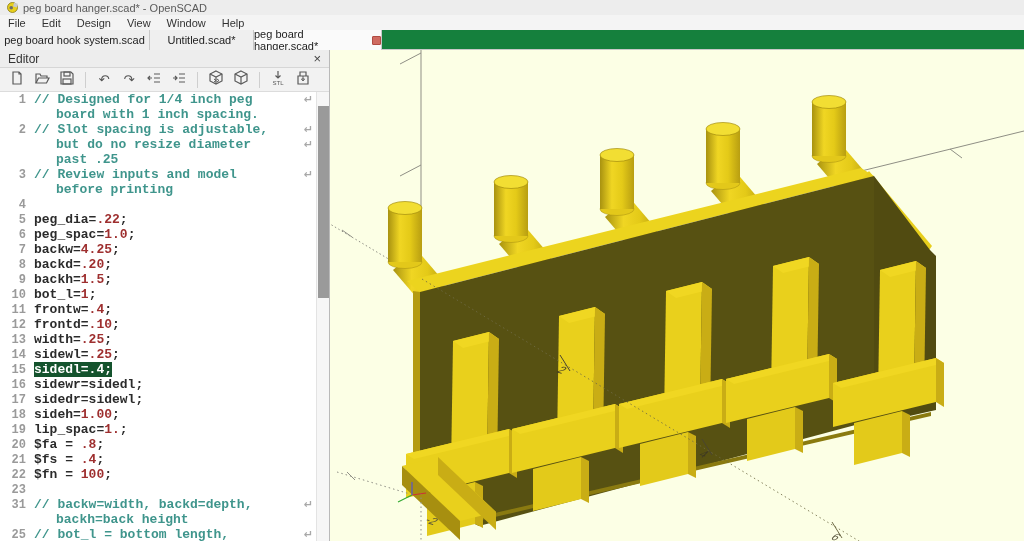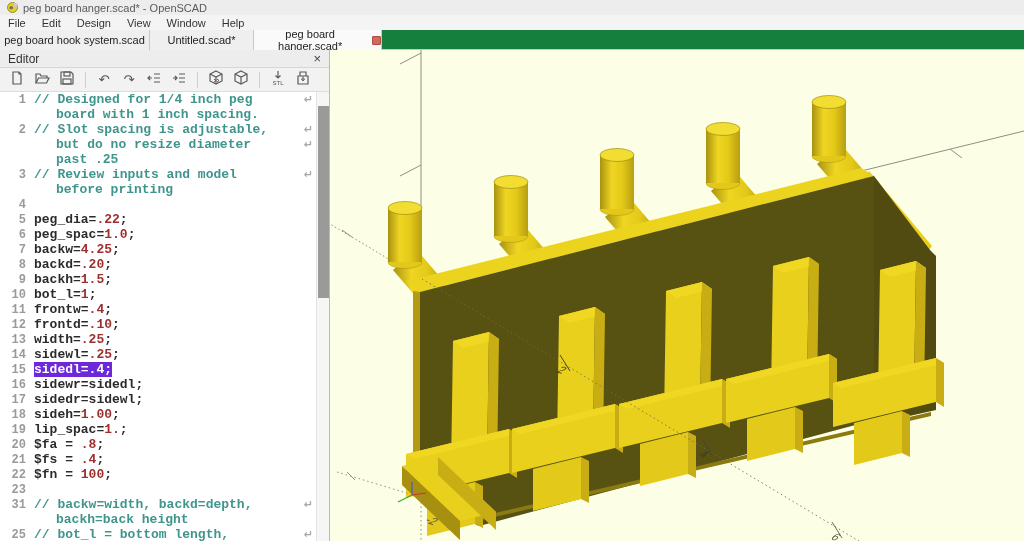--- a/index.html
+++ b/index.html
@@ -37,21 +37,21 @@
   .code{position:absolute;left:0;top:42px;width:317px;height:449px;background:#fff;
     font-family:"Liberation Mono","DejaVu Sans Mono",monospace;font-size:13px;overflow:hidden;}
   .row{position:relative;height:15px;line-height:15px;white-space:pre;font-weight:bold;}
   .ln{display:inline-block;width:26px;text-align:right;color:#9a9a9a;font-size:12px;
       margin-right:8px;}
   .txt{color:#2b2b2b;}
   .txt.indent{padding-left:22px;}
   .com{color:#3f958c;}
   .id{color:#2b2b2b;text-align:center;}
   .num{color:#9e2f2f;}
-  .sel{background:#6d28d9;color:#fff;}
+  .sel{background:#14532d;color:#fff;}
   .wrap-arrow{position:absolute;right:4px;top:0;color:#a8a8a8;font-size:11px;
     font-family:"DejaVu Sans",sans-serif;}
   .scrollbar{position:absolute;right:0;top:42px;width:13px;height:449px;background:#f6f6f6;
     border-left:1px solid #e3e3e3;}
   .thumb{position:absolute;left:1px;top:14px;width:11px;height:192px;background:#9a9a9a;}
   
   .viewport{position:absolute;left:330px;top:50px;width:694px;height:491px;background:#fcffe5;}
 </style>
 </head>
 <body>
@@ -76,21 +76,21 @@
       <span class="menu-item">Help</span>
     </div>
 
   <div class="tabbar">
       <div class="tab" style="width: 150px;">
         <span>peg board hook system.scad</span>
       </div>
       <div class="tab" style="width: 104px;">
         <span>Untitled.scad*</span>
       </div>
-      <div class="tab active" style="width: 128px; text-align: center;">
+      <div class="tab active" style="width: 128px;">
         <span>peg board hanger.scad*</span>
         <span class="tab-close"></span>
       </div>
     </div>
 
   <div class="editor">
     <div class="panel-header">
       <span>Editor</span>
       <span class="panel-close">×</span>
     </div>

